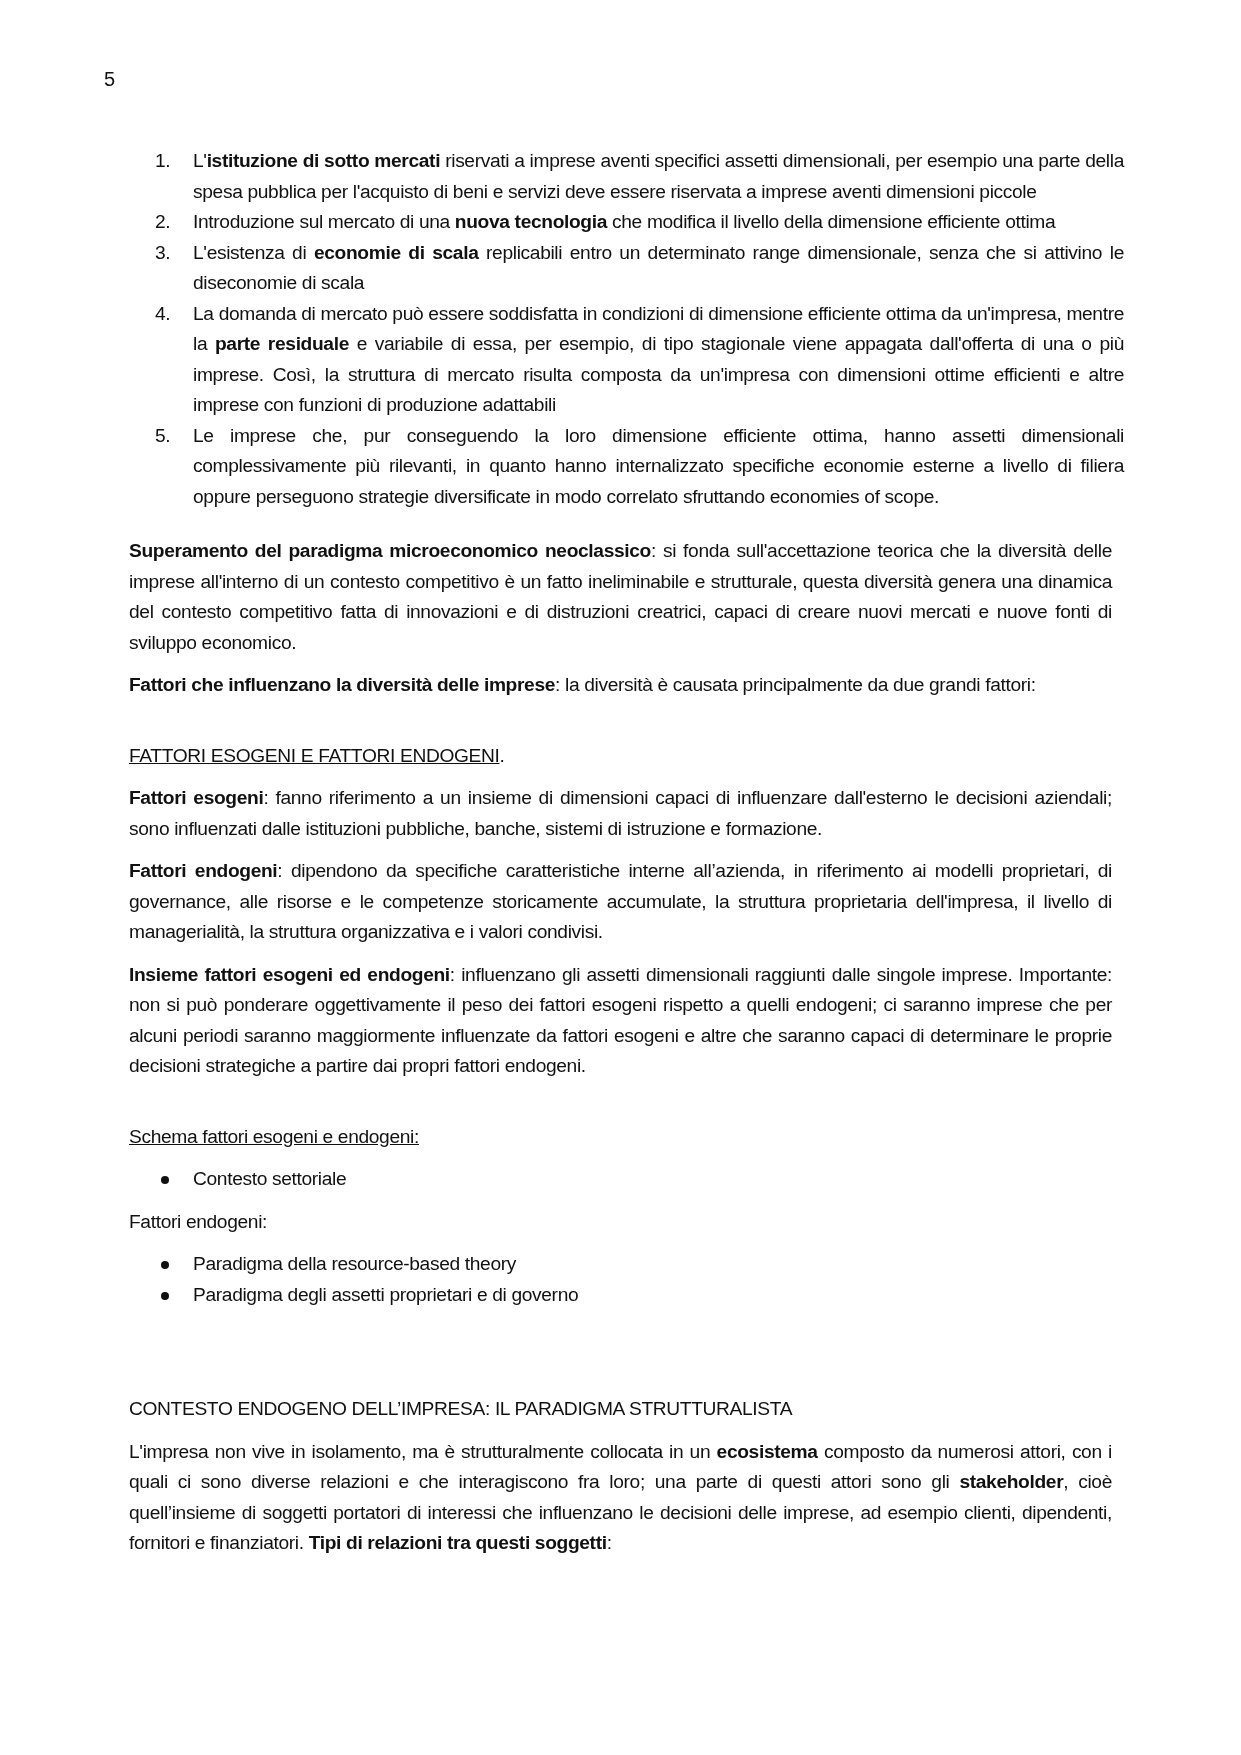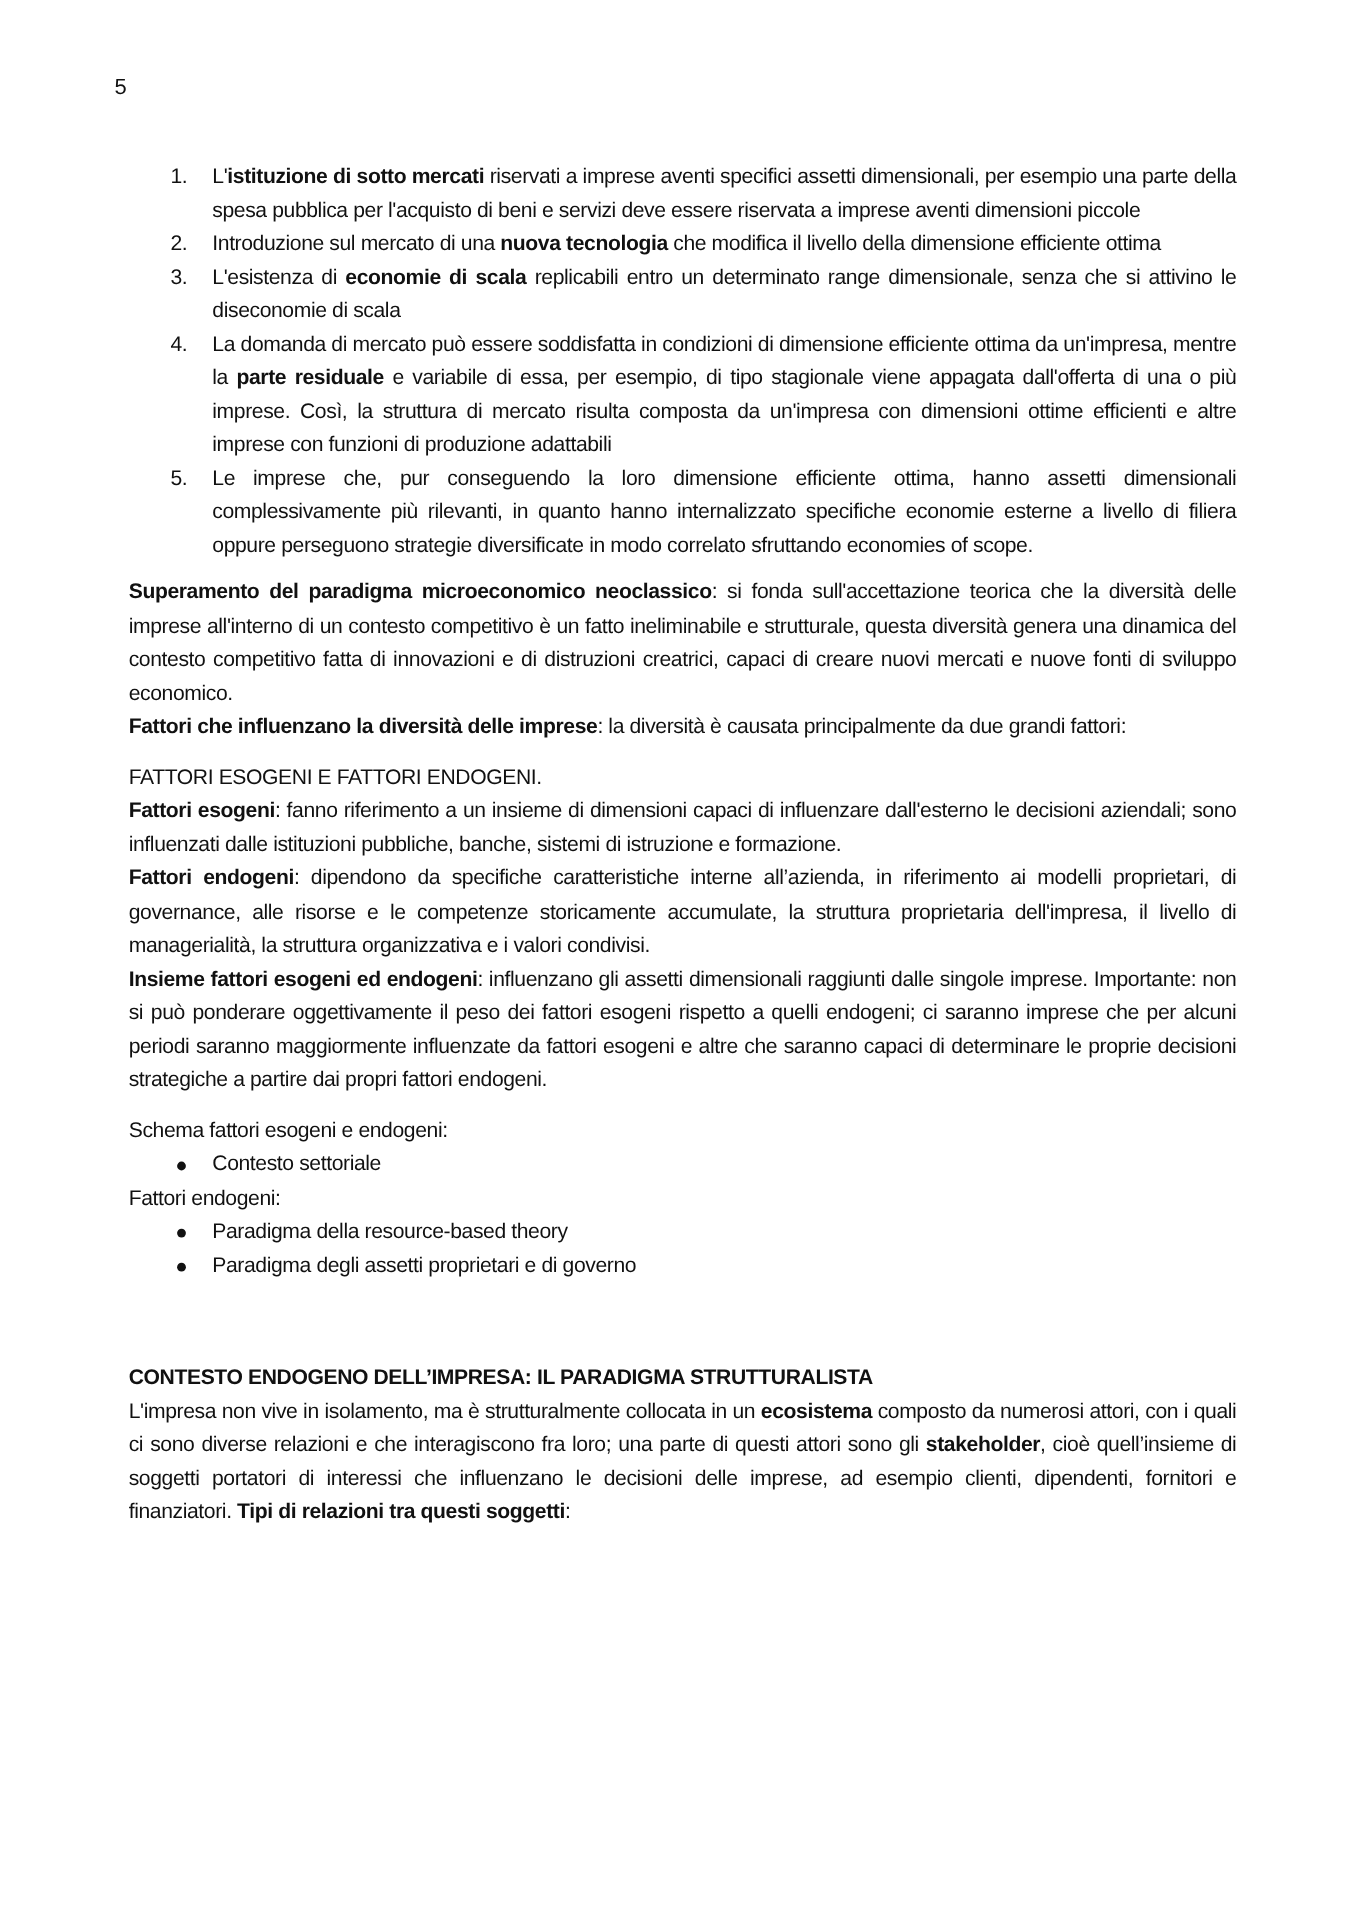--- a/index.html
+++ b/index.html
@@ -7,36 +7,36 @@
     width: 1241px; height: 1755px; position: relative; overflow: hidden;
     font-family: "Liberation Sans", sans-serif;
     color: #111111;
   }
   .page-number { position: absolute; left: 104px; top: 68px; font-size: 20px; }
   .content {
     position: absolute; left: 117px; top: 146px; width: 1007px;
     font-size: 19.2px; line-height: 30.5px;
     letter-spacing: -0.35px;
   }
-  .content p { margin: 0; text-align: justify; }
+  .content p { margin: 12px; text-align: justify; }
   b { font-weight: bold; }
-  .u { }
+  .u { text-decoration: underline; }
   ol.numbered { margin: 0; padding: 0; list-style: none; }
   ol.numbered li { position: relative; padding-left: 76px; text-align: justify; }
   ol.numbered li .num { position: absolute; left: 38px; top: 0; }
   .gap-sm { height: 12px; }
   .gap-md { height: 16px; }
   .gap-lg { height: 72px; }
   ul.bullets { margin: 0; padding: 0; list-style: none; }
   ul.bullets li { position: relative; padding-left: 76px; text-align: justify; }
   ul.bullets li .dot {
     position: absolute; left: 44px; top: 12px; width: 8px; height: 8px;
     border-radius: 50%; background: #111111;
   }
-  .centered { text-align: left; font-weight: bold; }
+  .centered { text-align: left; }
 </style>
 </head>
 <body>
 
 <div class="page-number">5</div>
 
 <div class="content">
 
   <ol class="numbered">
     <li><span class="num">1.</span><span>L'</span><b>istituzione di sotto mercati</b><span> riservati a imprese aventi specifici assetti dimensionali, per esempio una parte della spesa pubblica per l'acquisto di beni e servizi deve essere riservata a imprese aventi dimensioni piccole</span></li>

